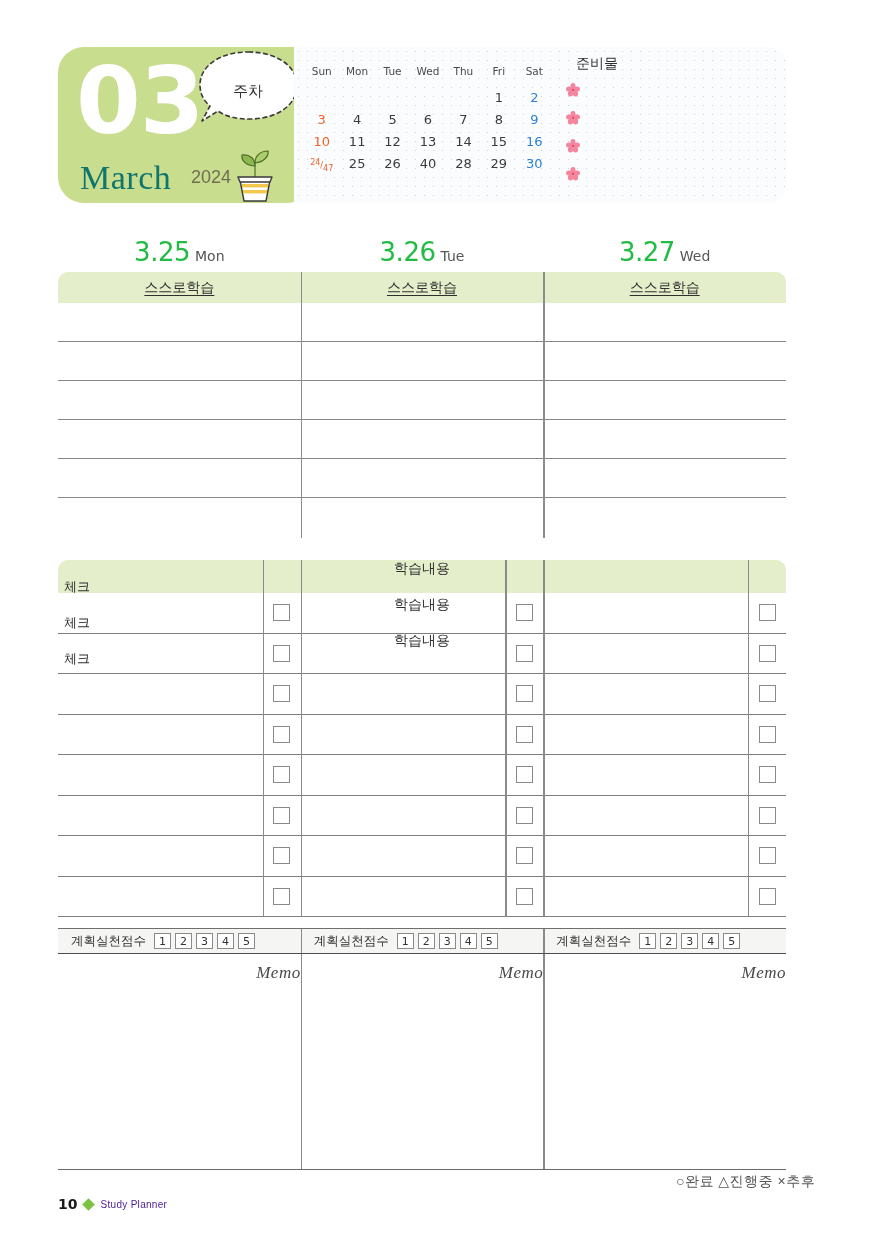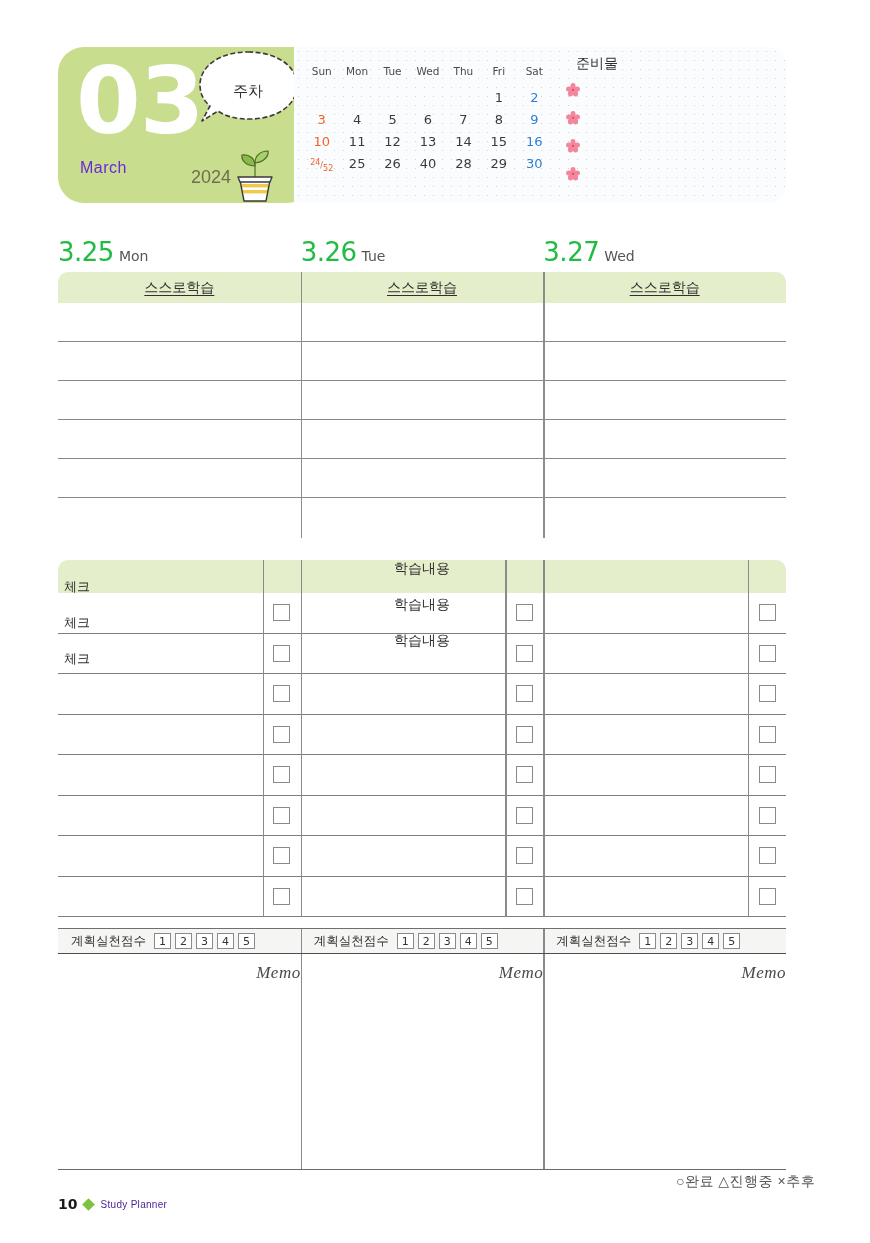--- a/index.html
+++ b/index.html
@@ -22,21 +22,21 @@
     background:#c8dd8d;border-radius:0 0 26px 0;
   }
   .hdr-month{
     position:absolute;left:18px;top:8px;
     font-size:93px;font-weight:bold;color:#ffffff;
     letter-spacing:-1px;line-height:1;
     font-family:"DejaVu Sans",sans-serif;
   }
   .hdr-monthname{
     position:absolute;left:22px;top:112px;
-    font-size:16px;color:#6d28d9;letter-spacing:.5px;
+    font-size:34px;color:#0f766e;letter-spacing:.5px;font-family:Liberation Serif, serif;
   }
   .hdr-year{
     position:absolute;left:133px;top:120px;
     font-size:18px;color:#6e6e52;
   }
 
   
   .bubble{position:absolute;left:134px;top:2px;width:112px;height:80px;}
   .bubble .txt{
     position:absolute;left:0;top:0;width:112px;height:72px;
@@ -73,21 +73,21 @@
   .cal td .frac .a{position:relative;top:-3px;}
   .cal td .frac .b{position:relative;top:3px;}
 
   
   .supplies{position:absolute;left:268px;top:8px;width:120px;}
   .supplies .ttl{font-size:14px;color:#2f2f2f;padding-left:14px;}
   .supplies .flower{margin:10px 0 0 4px;height:18px;}
 
   
   .daydates{position:absolute;left:58px;top:237px;width:728px;height:32px;}
-  .daydate{position:absolute;top:0;text-align:left;}
+  .daydate{position:absolute;top:0;text-align:center;}
   .daydate .d{font-size:26px;color:#22bb44;font-family:"DejaVu Sans",sans-serif;letter-spacing:-.5px;}
   .daydate .w{font-size:14px;color:#555;margin-left:5px;font-family:"DejaVu Sans",sans-serif;}
 
   
   .selfstudy{position:absolute;left:58px;top:272px;width:728px;}
   .ss-head{
     height:31px;background:#e4eeca;border-radius:10px 10px 0 0;
     display:flex;
   }
   .ss-head .cell{
@@ -222,21 +222,21 @@
               <tr>
                 <td class="sun">10</td>
                 <td>11</td>
                 <td>12</td>
                 <td>13</td>
                 <td>14</td>
                 <td>15</td>
                 <td class="sat">16</td>
               </tr>
               <tr>
-                <td class="sun"><span class="frac"><span class="a">24</span>/<span class="b">52</span></span></td>
+                <td class="sun"><span class="frac"><span class="a">24</span>/<span class="b">47</span></span></td>
                 <td>25</td>
                 <td>26</td>
                 <td>40</td>
                 <td>28</td>
                 <td>29</td>
                 <td class="sat">30</td>
               </tr>
             </tbody>
         </table>
       </div>

